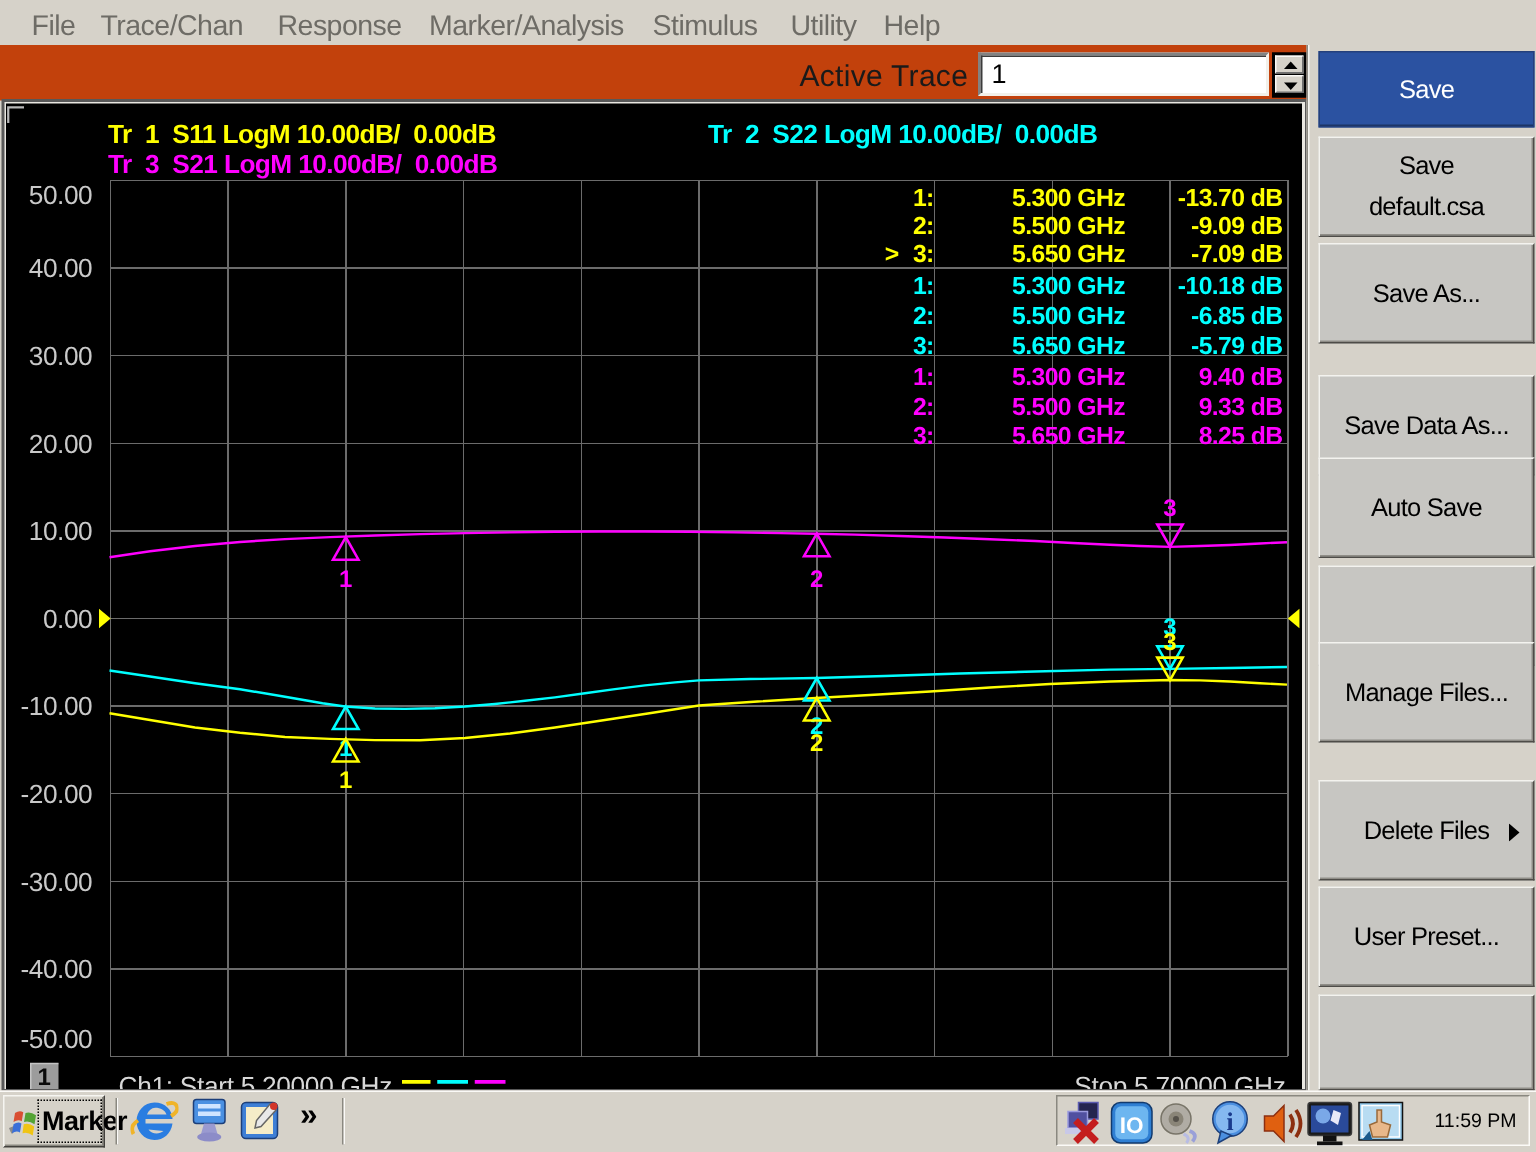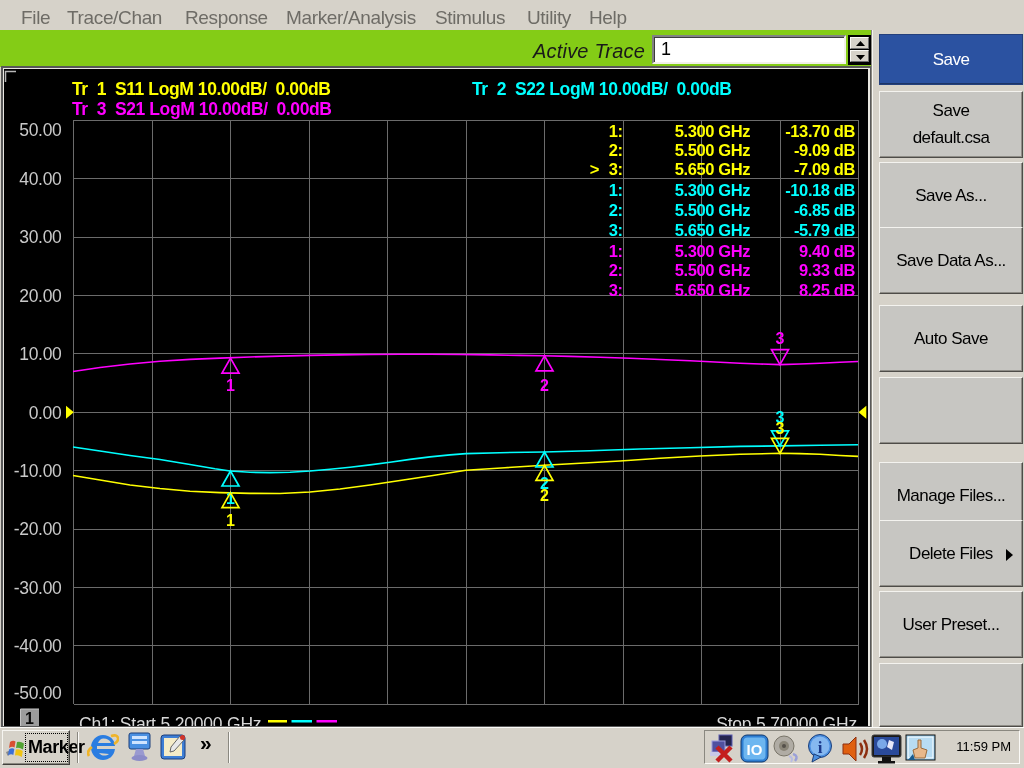--- a/index.html
+++ b/index.html
@@ -1,19 +1,19 @@
 <!DOCTYPE html>
 <html><head><meta charset="utf-8">
 <style>
 *{margin:0;padding:0;box-sizing:border-box;}
 html,body{width:1024px;height:768px;overflow:hidden;background:#d6d2c9;font-family:"Liberation Sans",sans-serif;}
 .abs{position:absolute;}
 #menubar{left:0;top:0;width:1024px;height:30px;background:#d6d2c9;padding-left:32px;}
 .mitem{position:absolute;top:7px;font-size:19px;color:#6e6c66;white-space:pre;letter-spacing:-0.35px;}
-#toolbar{left:0;top:30px;width:1024px;height:37px;background:#84cc16;font-style:italic;}
+#toolbar{left:0;top:30px;width:1024px;height:37px;background:#c2410c;}
 #atlabel{position:absolute;top:10px;font-size:20px;color:#1a1a1a;letter-spacing:0.2px;}
 #atbox{position:absolute;left:652px;top:35px;width:194px;height:29px;background:#fff;border-top:2px solid #828282;border-left:2px solid #828282;border-right:2px solid #f2f0ea;border-bottom:2px solid #f2f0ea;}
 #atbox .inner{position:absolute;left:0;top:0;width:190px;height:25px;border-top:1px solid #3c3c3c;border-left:1px solid #3c3c3c;}
 #atbox span{position:absolute;left:7px;top:2px;font-size:18px;color:#000;}
 #spinner{position:absolute;left:848px;top:35px;width:23px;height:30px;background:#000;border:2px solid #000;}
 .spbtn{position:absolute;left:0;width:19px;height:12px;background:#d6d2c9;border-top:1px solid #fbfaf7;border-left:1px solid #fbfaf7;border-right:1px solid #6f6f6f;border-bottom:1px solid #6f6f6f;}
 .spbtn svg{display:block}
 #winborder{left:1px;top:66px;width:870px;height:661px;background:#585858;}
 #winlight{left:3px;top:68px;width:867px;height:658px;background:#e9e7e1;}
 #plotblack{left:4px;top:69px;width:864px;height:657px;background:#000;overflow:hidden;}
@@ -140,24 +140,24 @@
 <rect x="268" y="720" width="19" height="2.5" fill="#ffff00"></rect>
 <rect x="291.5" y="720" width="20.5" height="2.5" fill="#00ffff"></rect>
 <rect x="316.5" y="720" width="20.5" height="2.5" fill="#ff00ff"></rect>
 </g>
     </svg>
   </div>
 <div class="abs" id="sidebar">
 <div id="savebtn">Save</div>
 <div class="skey" style="top:60.5px;">Save<br>default.csa</div>
 <div class="skey" style="top:132px;">Save As...</div>
-<div class="skey" style="top:197px;">Save Data As...</div>
+<div class="skey" style="top:220px;">Save Data As...</div>
 <div class="skey" style="top:275px;">Auto Save</div>
 <div class="skey" style="top:346.5px;"></div>
-<div class="skey" style="top:432px;">Manage Files...</div>
+<div class="skey" style="top:398px;">Manage Files...</div>
 <div class="skey" style="top:489.5px;">Delete Files<svg style="position:absolute;right:8px;top:28px;" width="9" height="12">
         <path d="M1 0 L8 6 L1 12 Z" fill="#000"></path>
       </svg></div>
 <div class="skey" style="top:561px;">User Preset...</div>
 <div class="skey" style="top:632.5px;height:64px;"></div>
 </div>
 <div class="abs" id="taskbar">
 <div id="startbtn">
 <svg style="position:absolute;left:2px;top:5px;" width="24" height="25" viewBox="0 0 24 25">
 <path d="M3 20 Q5 18 6 14 L1 16 Q2 19 3 20 Z" fill="#8a8a8a"></path>

